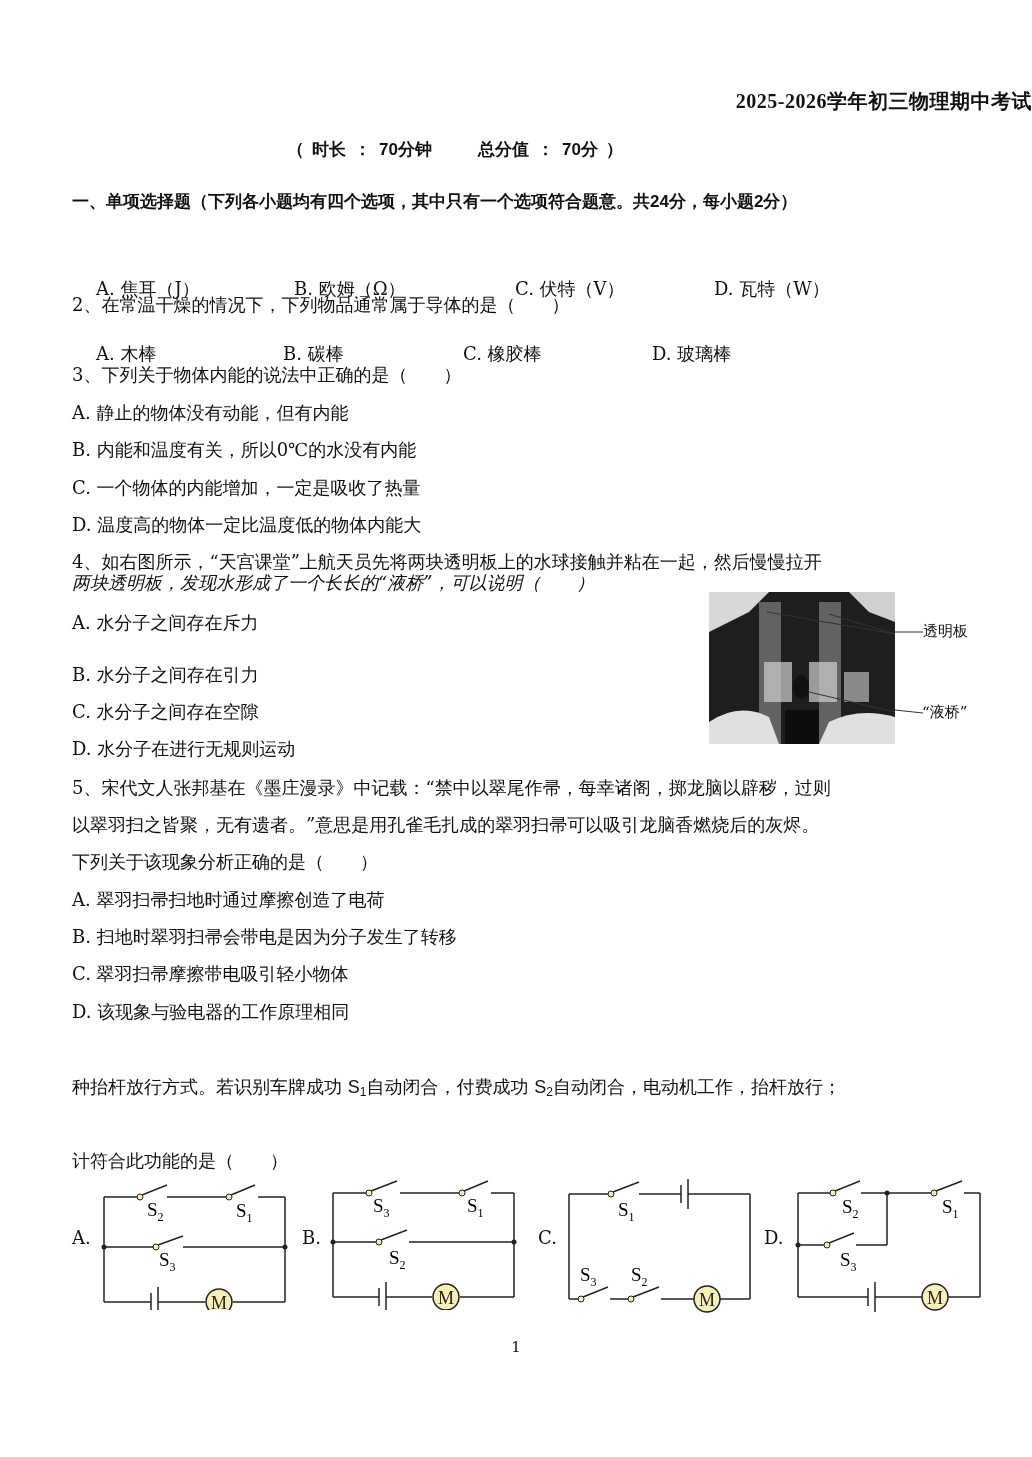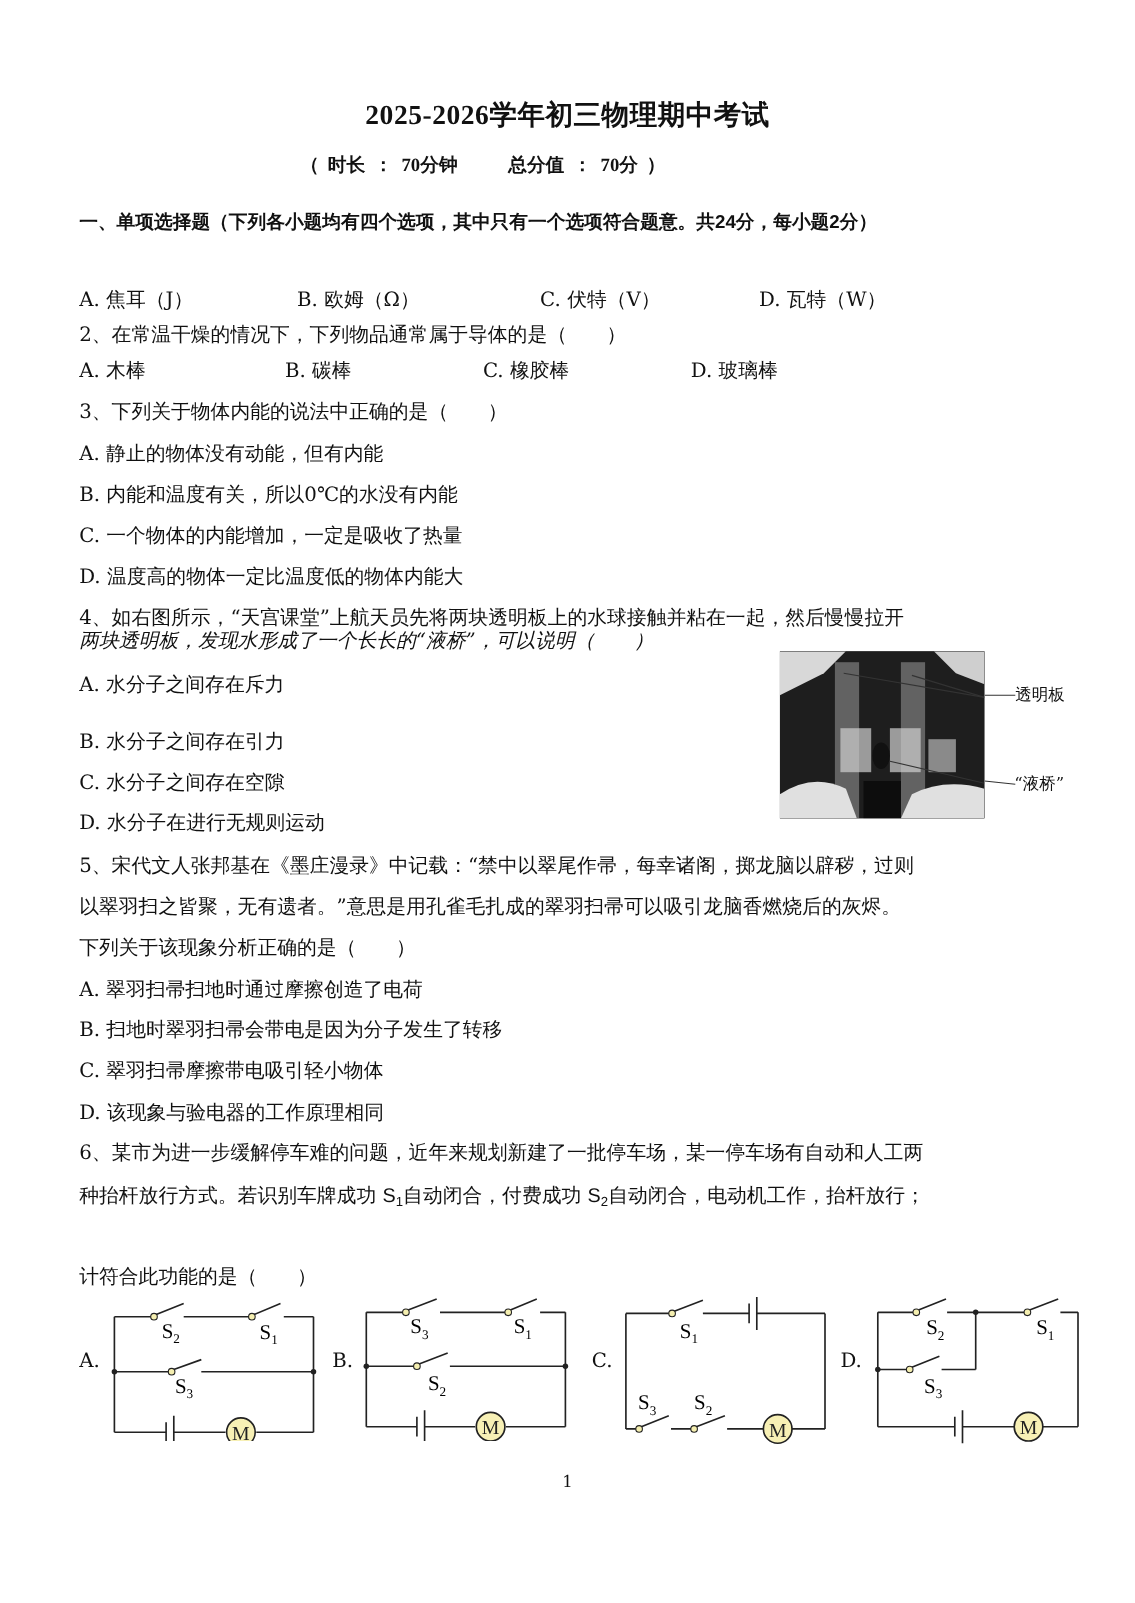--- a/index.html
+++ b/index.html
@@ -1,28 +1,28 @@
 <!DOCTYPE html>
 <html><head>
 <meta charset="utf-8">
 <style>
   html, body { margin: 0; padding: 0; background: #ffffff; }
   body { width: 1032px; height: 1457px; position: relative; overflow: hidden;
          font-family: "DejaVu Serif", "Liberation Serif", serif; color: #111; }
   .page { position: absolute; left: 0; top: 0; width: 1032px; height: 1457px; }
-  .title { position: absolute; top: 88px; left: 0; width: 1032px; text-align: center;
-           font-size: 25px; font-weight: bold; font-family: "Liberation Serif", "DejaVu Serif", serif; letter-spacing: 0.5px; }
-  .subtitle { position: absolute; top: 138px; left: 0; width: 878px; text-align: center;
-              font-size: 17px; font-weight: bold; font-family: Liberation Serif, serif; }
+  .title { position: absolute; top: 88px; left: 0; width: 1032px; text-align: right;
+           font-size: 20px; font-weight: bold; font-family: "Liberation Serif", "DejaVu Serif", serif; letter-spacing: 0.5px; }
+  .subtitle { position: absolute; top: 138px; left: 16px; width: 878px; text-align: center;
+              font-size: 17px; font-weight: bold; font-family: Liberation Sans, sans-serif; }
   .subtitle span { margin: 0 4px; }
   .subtitle .gap { display: inline-block; width: 30px; }
   .line { position: absolute; left: 72px; font-size: 18px; white-space: nowrap; line-height: 22px; }
   .section { font-weight: bold; font-size: 17px; font-family: "Liberation Sans", "DejaVu Sans", sans-serif; }
   .opt-row { position: absolute; left: 72px; font-size: 18px; white-space: nowrap; line-height: 22px; }
-  .opt-row span { position: absolute; top: 0; }
+  .opt-row span { position: absolute; top: 16px; margin-left: 24px; }
   .sub { font-size: 12px; vertical-align: -3px; }
   .photo { position: absolute; left: 709px; top: 592px; width: 186px; height: 152px; background: #2b2b2b; overflow: hidden; }
   .photo-label { position: absolute; font-size: 15px; white-space: nowrap; }
   .circuit { position: absolute; }
   .circuit-label { position: absolute; font-size: 18px; }
   .page-num { position: absolute; top: 1338px; left: 0; width: 1032px; text-align: center; font-size: 15px; }
 </style>
 </head>
 <body>
 
@@ -90,21 +90,20 @@
   </svg>
 
   <div class="line" style="top:777px;">5、宋代文人张邦基在《墨庄漫录》中记载：“禁中以翠尾作帚，每幸诸阁，掷龙脑以辟秽，过则</div>
   <div class="line" style="top:814px;">以翠羽扫之皆聚，无有遗者。”意思是用孔雀毛扎成的翠羽扫帚可以吸引龙脑香燃烧后的灰烬。</div>
   <div class="line" style="top:851px;">下列关于该现象分析正确的是（　　）</div>
   <div class="line" style="top:889px;">A. 翠羽扫帚扫地时通过摩擦创造了电荷</div>
   <div class="line" style="top:926px;">B. 扫地时翠羽扫帚会带电是因为分子发生了转移</div>
   <div class="line" style="top:963px;">C. 翠羽扫帚摩擦带电吸引轻小物体</div>
   <div class="line" style="top:1001px;">D. 该现象与验电器的工作原理相同</div>
 
-  <div class="line" style="top:1038px;">6、某市为进一步缓解停车难的问题，近年来规划新建了一批停车场，某一停车场有自动和人工两</div>
   <div class="line" style="top:1076px;"><span>种抬杆放行方式。若识别车牌成功 </span><span style="font-family:'Liberation Sans',sans-serif;"><span>S</span><span class="sub">1</span></span><span>自动闭合，付费成功 </span><span style="font-family:'Liberation Sans',sans-serif;"><span>S</span><span class="sub">2</span></span><span>自动闭合，电动机工作，抬杆放行；</span></div>
   <div class="line" style="top:1150px;">计符合此功能的是（　　）</div>
 
   <div class="circuit-label" style="left:72px; top:1227px;">A.</div>
   <svg class="circuit" style="left:95px; top:1180px;" width="210" height="130">
     <g stroke="#222" stroke-width="1.5" fill="none">
       <line x1="9" y1="17" x2="9" y2="122"></line>
       <line x1="9" y1="17" x2="43" y2="17"></line>
       <line x1="47" y1="15" x2="72" y2="5"></line>
       <line x1="72" y1="17" x2="132" y2="17"></line>

